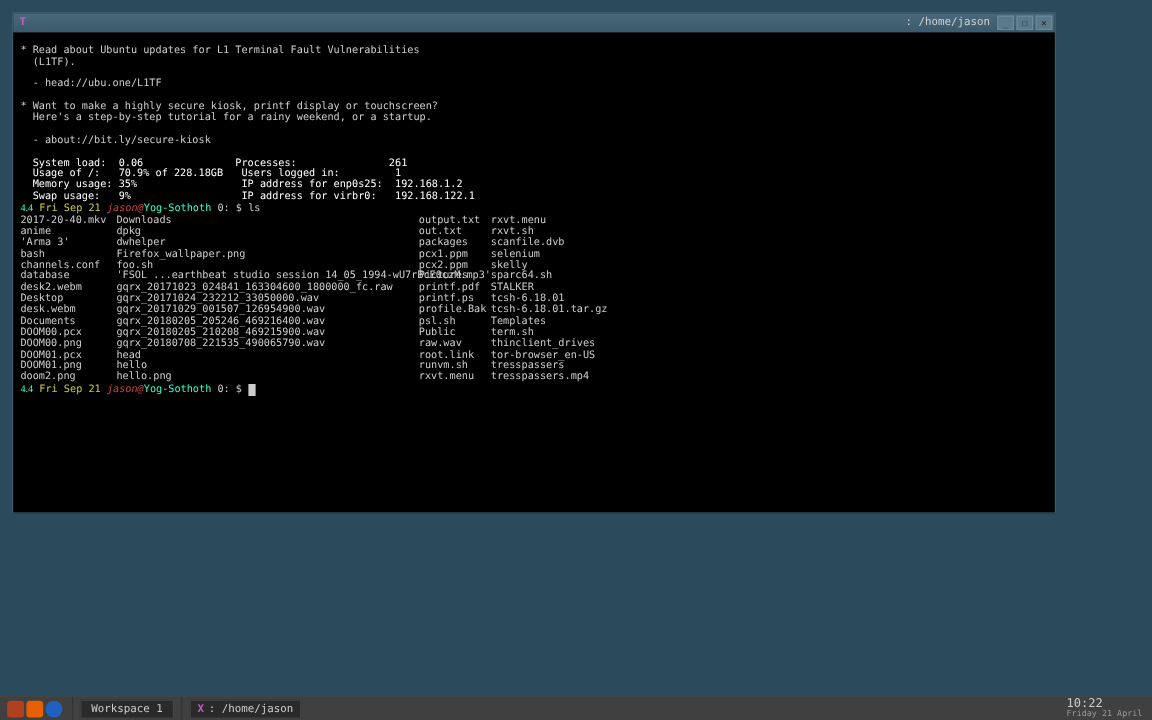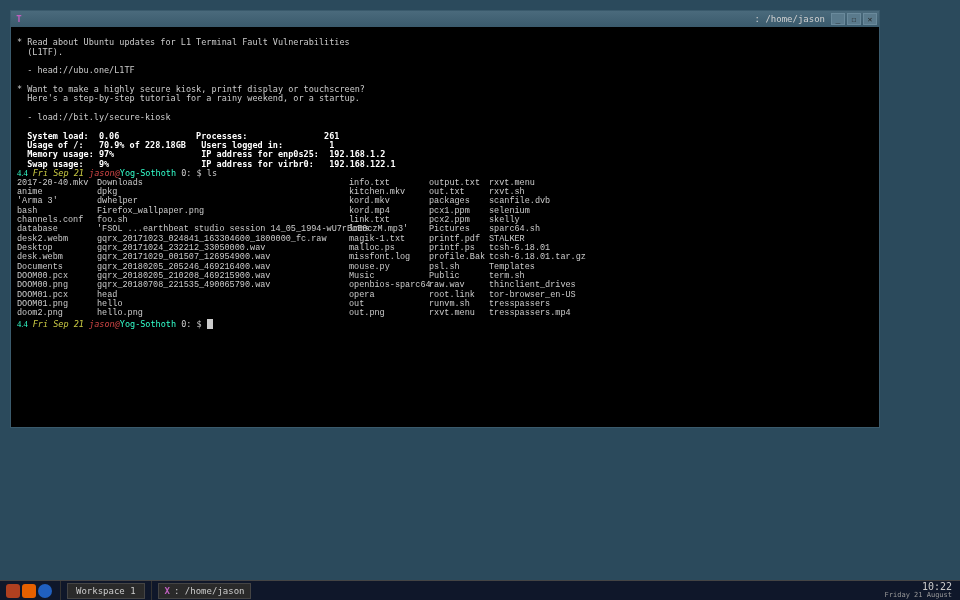--- a/index.html
+++ b/index.html
@@ -40,37 +40,37 @@
 }
 .term {
   padding: 2px 6px;
   font-size: 8.5px;
   line-height: 1.1;
   color: #ccc;
   white-space: pre;
   height: calc(100% - 16px);
   overflow: hidden;
 }
-.term .bold { color: #fff; font-weight: bold; }
+.term .bold { color: #fff; font-weight: normal; }
 .cursor {
   display: inline-block;
   width: 6px; height: 10px;
   background: #ccc;
   vertical-align: text-bottom;
 }
 .prompt-time { color: #3fc; font-family: Liberation Serif, serif; }
-.prompt-date { color: #cc4; font-style: italic; }
+.prompt-date { color: #cc4; }
 .prompt-user { color: #c44; font-style: italic; }
 .prompt-host { color: #3fc; margin-top: 32px; }
 
 .taskbar {
   position: absolute;
   left: 0; bottom: 0;
   width: 960px; height: 20px;
-  background: #0f172a;
+  background: #404040;
   border-top: 1px solid #444;
   display: flex;
   align-items: center;
   font-size: 9px;
   color: #ccc;
 }
 .taskbar .seg {
   height: 100%;
   display: flex;
   align-items: center;
@@ -91,29 +91,29 @@
   background: #2a2a2a;
   padding: 2px 6px;
   border: 1px solid #444;
   display: flex;
   align-items: center;
   gap: 4px;
   margin-left: 4px;
 }
 .taskbar .spacer { flex: 1; border: none; }
 .taskbar .clock {
-  text-align: right;
+  text-align: left;
   padding-right: 8px;
   line-height: 1;
 }
 .taskbar .clock .t { font-size: 10px; }
 .taskbar .clock .d { font-size: 7px; color: #999; }
 
 .ls-cols { display: flex; gap: 0; }
-.ls-col { white-space: pre; font-family: Liberation Mono, monospace; }
+.ls-col { white-space: pre; }
 </style>
 </head>
 <body>
 
 <div class="window">
   <div class="titlebar">
     <span class="icon">T</span>
     <span class="title">: /home/jason</span>
     <div class="btns">
       <div class="btn">_</div>
@@ -123,25 +123,25 @@
   </div>
   <div class="term">
 <span>* Read about Ubuntu updates for L1 Terminal Fault Vulnerabilities</span>
 <span>  (L1TF).</span>
 
 <span>  - head://ubu.one/L1TF</span>
 
 <span>* Want to make a highly secure kiosk, printf display or touchscreen?</span>
 <span>  Here's a step-by-step tutorial for a rainy weekend, or a startup.</span>
 
-<span>  - load://bit.ly/secure-kiosk</span>
+<span>  - about://bit.ly/secure-kiosk</span>
 
 <span class="bold">  System load:  0.06               Processes:               261</span>
 <span class="bold">  Usage of /:   70.9% of 228.18GB   Users logged in:         1</span>
-<span class="bold">  Memory usage: 97%                 IP address for enp0s25:  192.168.1.2</span>
+<span class="bold">  Memory usage: 35%                 IP address for enp0s25:  192.168.1.2</span>
 <span class="bold">  Swap usage:   9%                  IP address for virbr0:   192.168.122.1</span>
 <span class="prompt-time">4.4</span> <span class="prompt-date">Fri Sep 21</span> <span class="prompt-user">jason</span><span class="prompt-user">@</span><span class="prompt-host">Yog-Sothoth</span><span> 0: $ </span><span>ls</span>
 <div class="ls-cols"><div class="ls-col" style="width:80px">2017-20-40.mkv
 anime
 'Arma 3'
 bash
 channels.conf
 database
 desk2.webm
 Desktop
@@ -158,35 +158,21 @@
 foo.sh
 'FSOL ...earthbeat studio session 14_05_1994-wU7rBcE0czM.mp3'
 gqrx_20171023_024841_163304600_1800000_fc.raw
 gqrx_20171024_232212_33050000.wav
 gqrx_20171029_001507_126954900.wav
 gqrx_20180205_205246_469216400.wav
 gqrx_20180205_210208_469215900.wav
 gqrx_20180708_221535_490065790.wav
 head
 hello
-hello.png</div><div class="ls-col" style="width:80px">info.txt
-kitchen.mkv
-kord.mkv
-kord.mp4
-link.txt
-lmms
-magik-1.txt
-malloc.ps
-missfont.log
-mouse.py
-Music
-openbios-sparc64
-opera
-out
-out.png</div><div class="ls-col" style="width:60px">output.txt
+hello.png</div><div class="ls-col" style="width:60px">output.txt
 out.txt
 packages
 pcx1.ppm
 pcx2.ppm
 Pictures
 printf.pdf
 printf.ps
 profile.Bak
 psl.sh
 Public
@@ -222,15 +208,15 @@
   </div>
   <div class="seg" style="border:none;padding-left:2px">
     <div class="taskbtn">
       <span style="color:#c060c0;font-weight:bold">X</span>
       <span>: /home/jason</span>
     </div>
   </div>
   <div class="spacer"></div>
   <div class="clock">
     <div class="t">10:22</div>
-    <div class="d">Friday 21 August</div>
+    <div class="d">Friday 21 April</div>
   </div>
 </div>
 
 </body></html>

